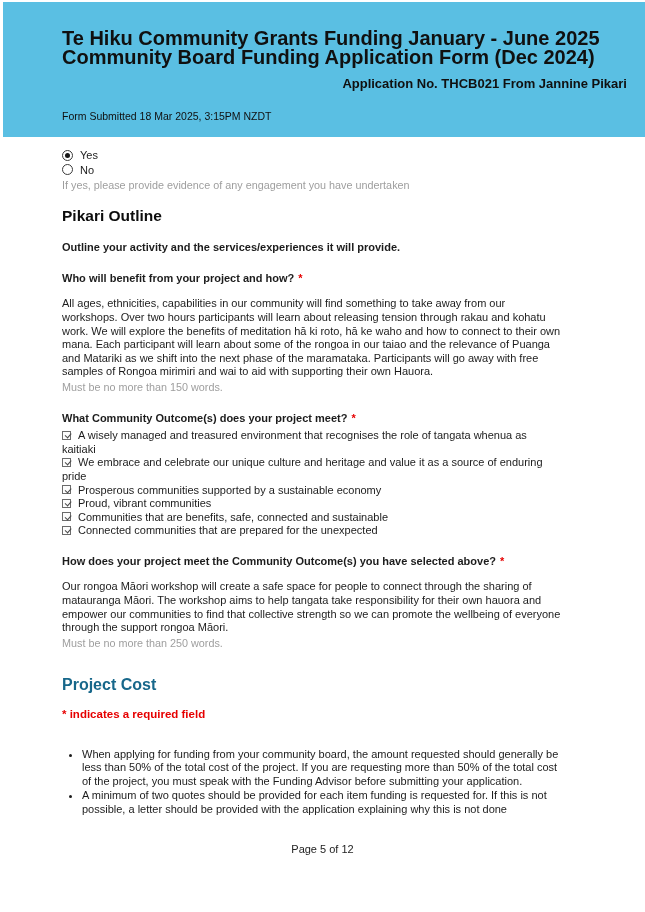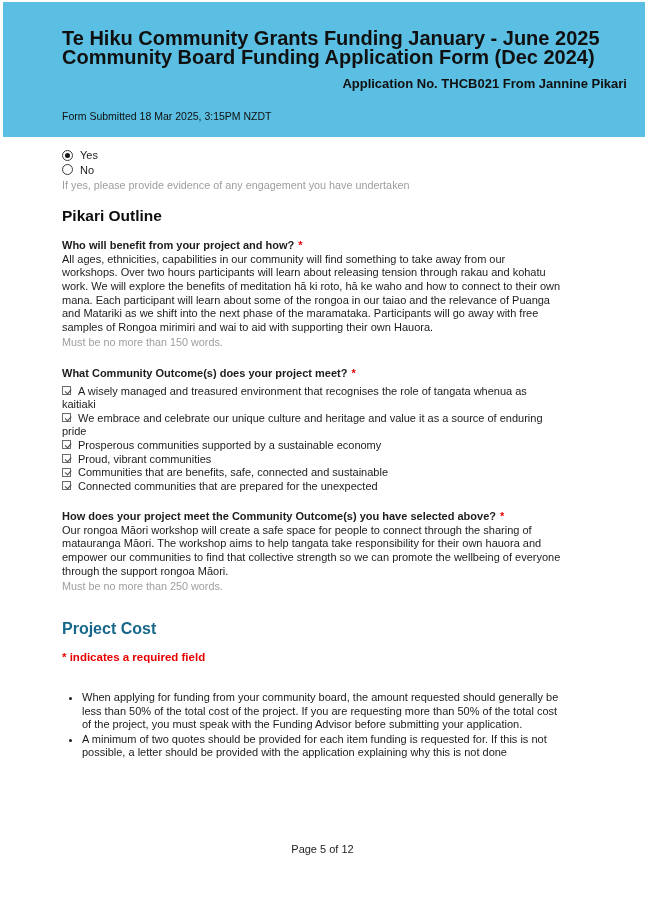--- a/index.html
+++ b/index.html
@@ -28,21 +28,21 @@
          border-radius:50%;background:#161616;}
 
   .hint{color:var(--hint);font-size:10.8px;margin-top:2px;}
 
   h2.outline{font-size:15.5px;font-weight:bold;color:#0d0d0d;margin-top:16px;}
   .intro{font-weight:bold;margin-top:19px;}
 
   .question{margin-top:17px;}
   .q-label{font-weight:bold;}
   .req{color:var(--red);font-weight:bold;margin-left:4px;}
-  .answer{margin-top:0;}
+  .answer{margin-top:12px;}
 
   
   .choices{margin-top:4px;}
   .cb{display:inline-block;width:9px;height:9px;border:1px solid #6b6b6b;background:#fdfdfd;
       position:relative;margin-right:7px;top:0.5px;}
   .cb.on::after{content:"";position:absolute;left:1.5px;top:1.5px;width:5px;height:2.6px;
       border-left:1.4px solid #4a4a4a;border-bottom:1.4px solid #4a4a4a;transform:rotate(-48deg);}
 
   
   h2.cost{font-size:16px;font-weight:bold;color:var(--teal);margin-top:28px;}
@@ -71,20 +71,21 @@
         <span class="radio on"></span><span>Yes</span>
       </div>
       <div class="radio-row">
         <span class="radio"></span><span>No</span>
       </div>
       <div class="hint">If yes, please provide evidence of any engagement you have undertaken</div>
     </div>
 
     <h2 class="outline">Pikari Outline</h2>
 
+    <div class="intro">Outline your activity and the services/experiences it will provide.</div>
 
     <div class="question">
       <div class="q-label"><span>Who will benefit from your project and how?</span><span class="req">*</span></div>
       <div class="answer">All ages, ethnicities, capabilities in our community will find something to take away from our workshops. Over two hours participants will learn about releasing tension through rakau and kohatu work. We will explore the benefits of meditation hā ki roto, hā ke waho and how to connect to their own mana. Each participant will learn about some of the rongoa in our taiao and the relevance of Puanga and Matariki as we shift into the next phase of the maramataka. Participants will go away with free samples of Rongoa mirimiri and wai to aid with supporting their own Hauora.</div>
       <div class="hint">Must be no more than 150 words.</div>
     </div>
 
     <div class="question">
       <div class="q-label"><span>What Community Outcome(s) does your project meet?</span><span class="req">*</span></div>
       <div class="choices">

